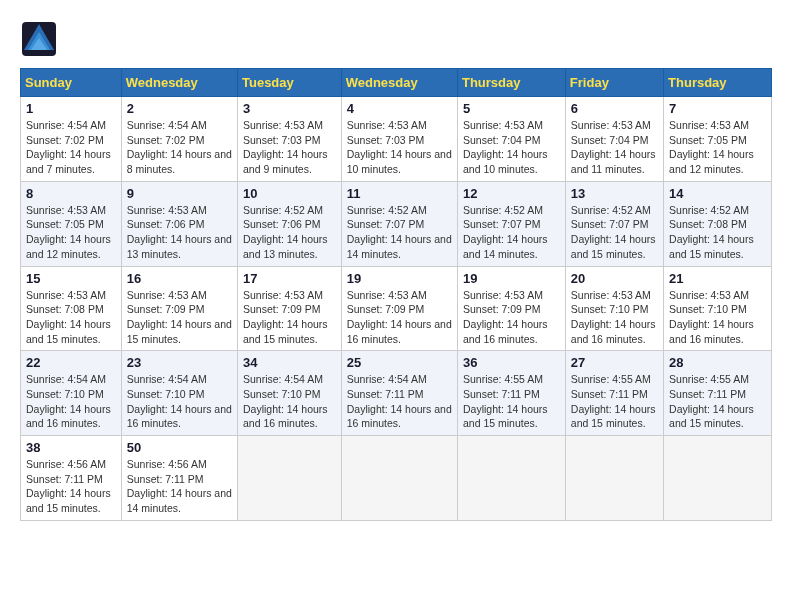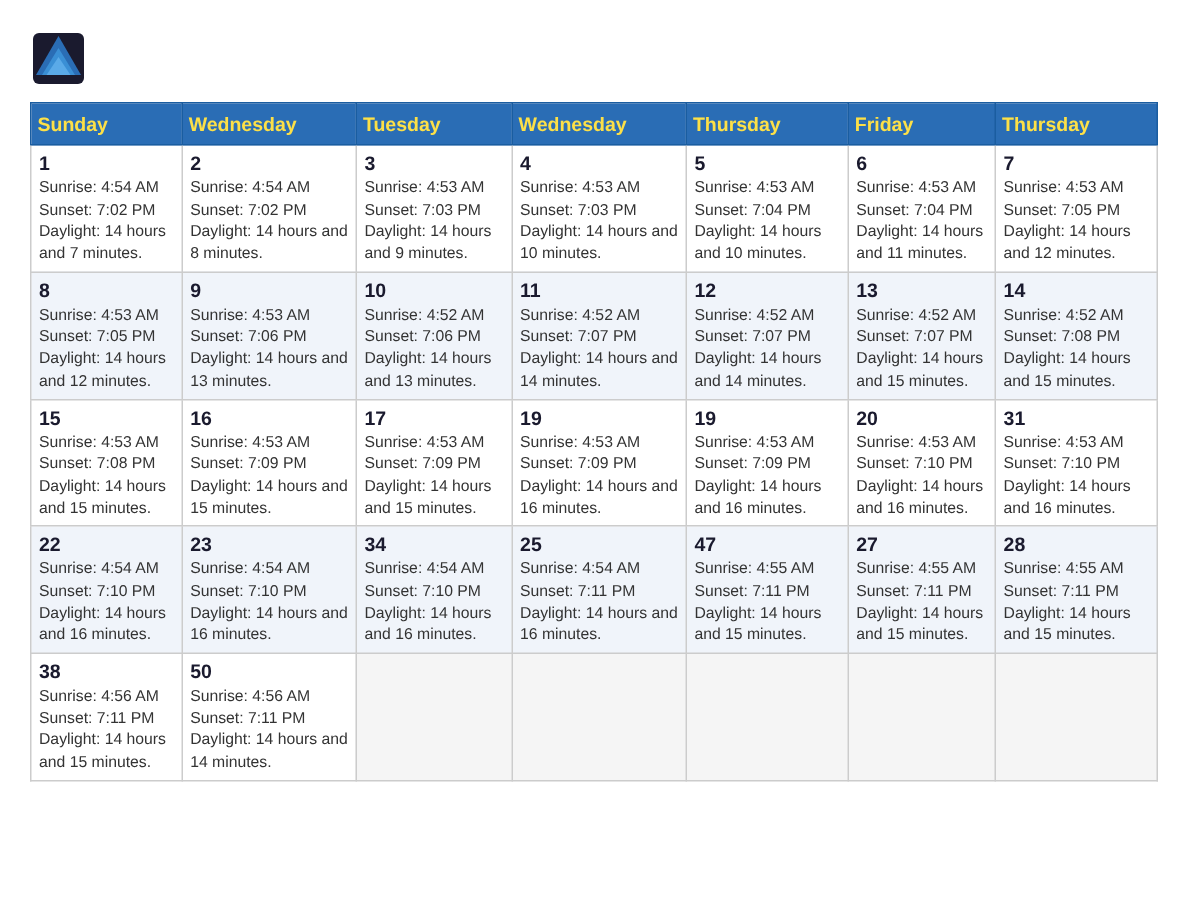--- a/index.html
+++ b/index.html
@@ -276,21 +276,21 @@
       </td>
         <td>
         <span class="day-num">20</span>
         <div class="day-info">
           Sunrise: 4:53 AM<br>
           Sunset: 7:10 PM<br>
           Daylight: 14 hours and 16 minutes.
         </div>
       </td>
         <td>
-        <span class="day-num">31</span>
+        <span class="day-num">21</span>
         <div class="day-info">
           Sunrise: 4:53 AM<br>
           Sunset: 7:10 PM<br>
           Daylight: 14 hours and 16 minutes.
         </div>
       </td>
       </tr>
       <tr>
         <td>
         <span class="day-num">22</span>
@@ -318,21 +318,21 @@
       </td>
         <td>
         <span class="day-num">25</span>
         <div class="day-info">
           Sunrise: 4:54 AM<br>
           Sunset: 7:11 PM<br>
           Daylight: 14 hours and 16 minutes.
         </div>
       </td>
         <td>
-        <span class="day-num">47</span>
+        <span class="day-num">36</span>
         <div class="day-info">
           Sunrise: 4:55 AM<br>
           Sunset: 7:11 PM<br>
           Daylight: 14 hours and 15 minutes.
         </div>
       </td>
         <td>
         <span class="day-num">27</span>
         <div class="day-info">
           Sunrise: 4:55 AM<br>

